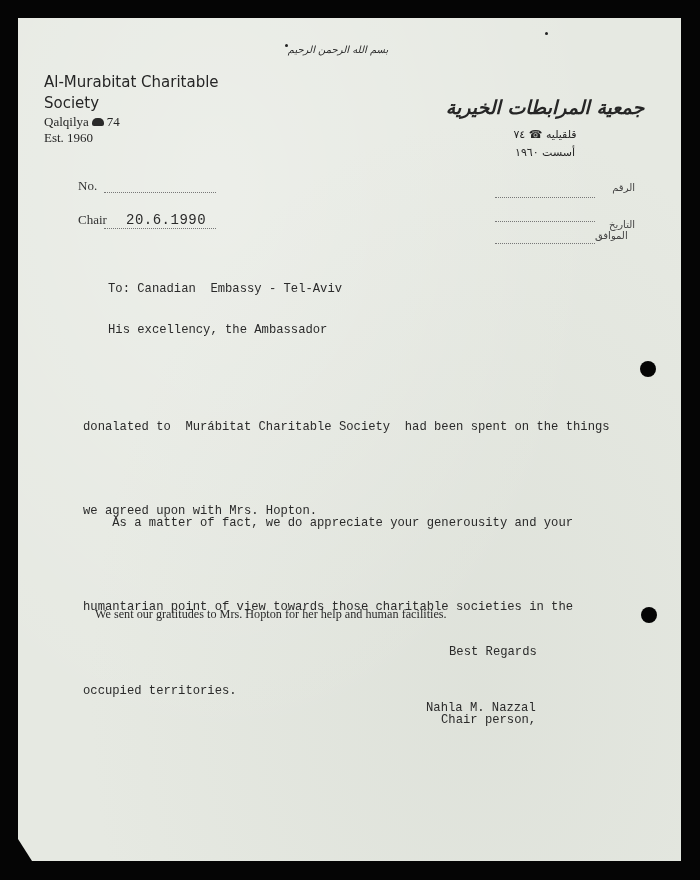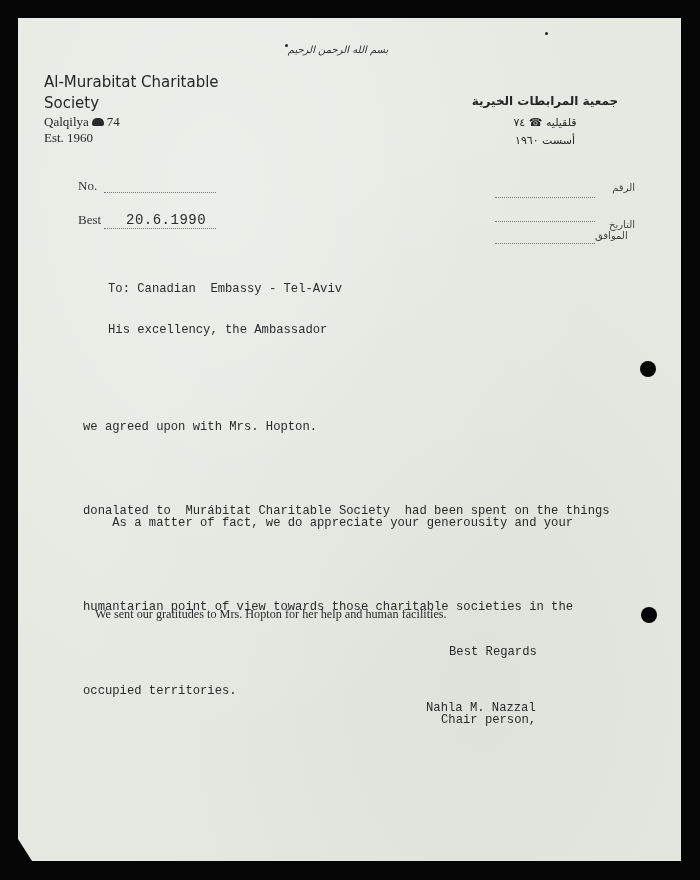--- a/index.html
+++ b/index.html
@@ -22,21 +22,21 @@
 
   .org-en { left: 44px; top: 72px; width: 210px; color: #262626; }
   .org-en .name { font-family: "DejaVu Sans", sans-serif; font-size: 15px; line-height: 21px; }
   .org-en .city, .org-en .est { font-family: "Liberation Serif", serif; font-size: 13px; line-height: 16px; }
   .phone-icon { display: inline-block; width: 12px; height: 8px; background: #2a2a2a; border-radius: 5px 5px 2px 2px; vertical-align: 0px; margin: 0 3px; }
 
   .field-row { font-family: "Liberation Serif", serif; font-size: 13px; color: #333; }
   .field-value { font-family: "Liberation Mono", monospace; font-size: 14px; color: #2a2a2a; letter-spacing: 0.5px; }
 
   .org-ar { left: 440px; top: 88px; width: 210px; text-align: center; direction: rtl; color: #262626; font-family: "DejaVu Sans", sans-serif; }
-  .org-ar .name { font-size: 12px; font-weight: bold; line-height: 26px; }
+  .org-ar .name { font-size: 19px; font-weight: bold; line-height: 38px; font-style: italic; }
   .org-ar .sub { font-size: 11px; line-height: 18px; }
 
   .ar-field { font-family: "DejaVu Sans", sans-serif; font-size: 10px; color: #444; direction: rtl; }
   .ar-line { position: absolute; border-bottom: 1px dotted #777; height: 0; width: 100px; }
 
   .body-text { font-size: 12.2px; line-height: 28px; white-space: pre; }
 
   .hole { position: absolute; width: 16px; height: 16px; border-radius: 50%; background: #050505; }
   .speck { position: absolute; width: 3px; height: 3px; border-radius: 50%; background: #222; }
 </style>
@@ -55,21 +55,21 @@
   </div>
   <div class="est">Est. 1960</div>
 </div>
 
 <div class="abs field-row" style="left:78px; top:178px;">
   <span>No.</span>
 </div>
 <div class="abs" style="left:104px; top:192px; width:112px; border-bottom:1px dotted #777;"></div>
 
 <div class="abs field-row" style="left:78px; top:212px;">
-  <span>Best</span>
+  <span>Chair</span>
 </div>
 <div class="abs field-value" style="left:126px; top:212px;">20.6.1990</div>
 <div class="abs" style="left:104px; top:228px; width:112px; border-bottom:1px dotted #777;"></div>
 
 <div class="abs org-ar">
   <div class="name">جمعية المرابطات الخيرية</div>
   <div class="sub">قلقيليه ☎ ٧٤</div>
   <div class="sub">أسست ١٩٦٠</div>
 </div>
 
@@ -77,22 +77,22 @@
 <div class="ar-line" style="left:495px; top:197px;"></div>
 <div class="abs ar-field" style="left:595px; top:206px; width:40px; text-align:right;margin-top:13px;">التاريخ</div>
 <div class="ar-line" style="left:495px; top:221px;"></div>
 <div class="abs ar-field" style="left:595px; top:230px; width:40px; text-align:left;">الموافق</div>
 <div class="ar-line" style="left:495px; top:243px;"></div>
 
 <div class="abs mono body-text" style="left:108px; top:275px;">To: Canadian  Embassy - Tel-Aviv</div>
 <div class="abs mono body-text" style="left:108px; top:316px;">His excellency, the Ambassador</div>
 
 <div class="abs mono body-text" style="left:83px; top:357px;">
+  <div>donalated to  Murábitat Charitable Society  had been spent on the things</div>
   <div>we agreed upon with Mrs. Hopton.</div>
-  <div>donalated to  Murábitat Charitable Society  had been spent on the things</div>
 </div>
 
 <div class="abs mono body-text" style="left:83px; top:453px;">
   <div>    As a matter of fact, we do appreciate your generousity and your</div>
   <div>humantarian point of view towards those charitable societies in the</div>
   <div>occupied territories.</div>
 </div>
 
 <div class="abs mono body-text" style="left:83px; top:544px;font-family:Liberation Serif, serif;">
   <div>    We sent our gratitudes to Mrs. Hopton for her help and human facilities.</div>

